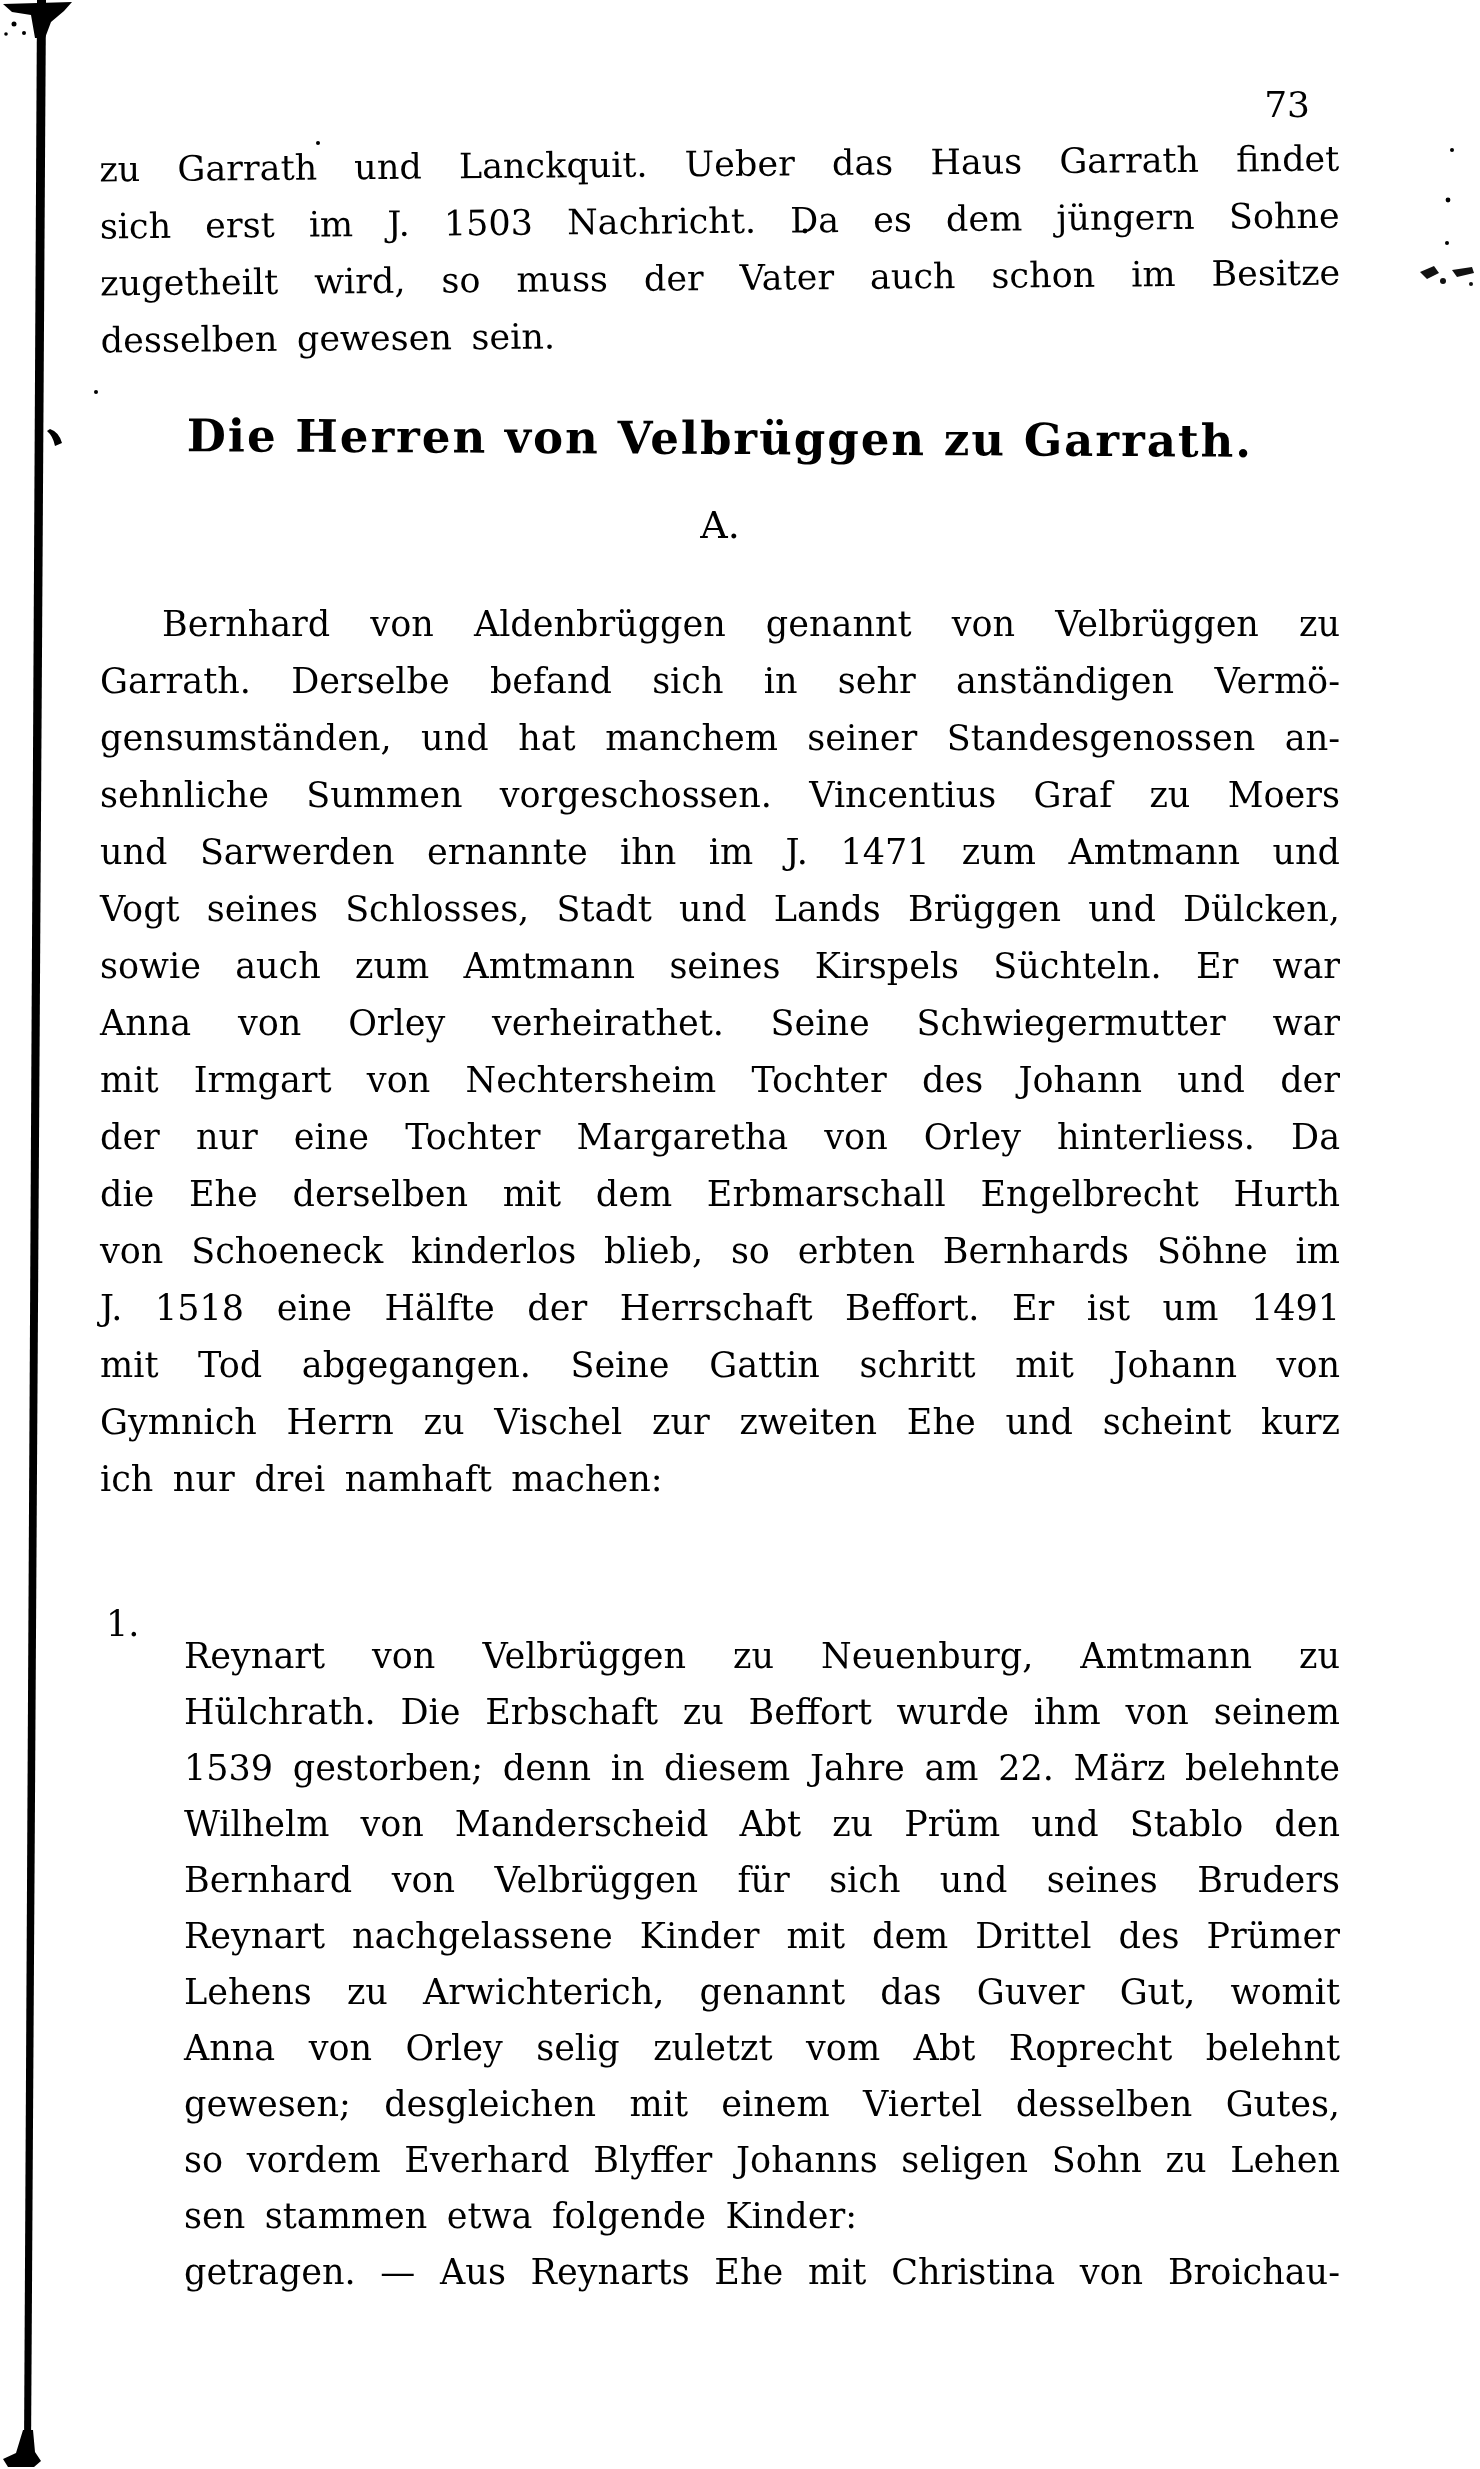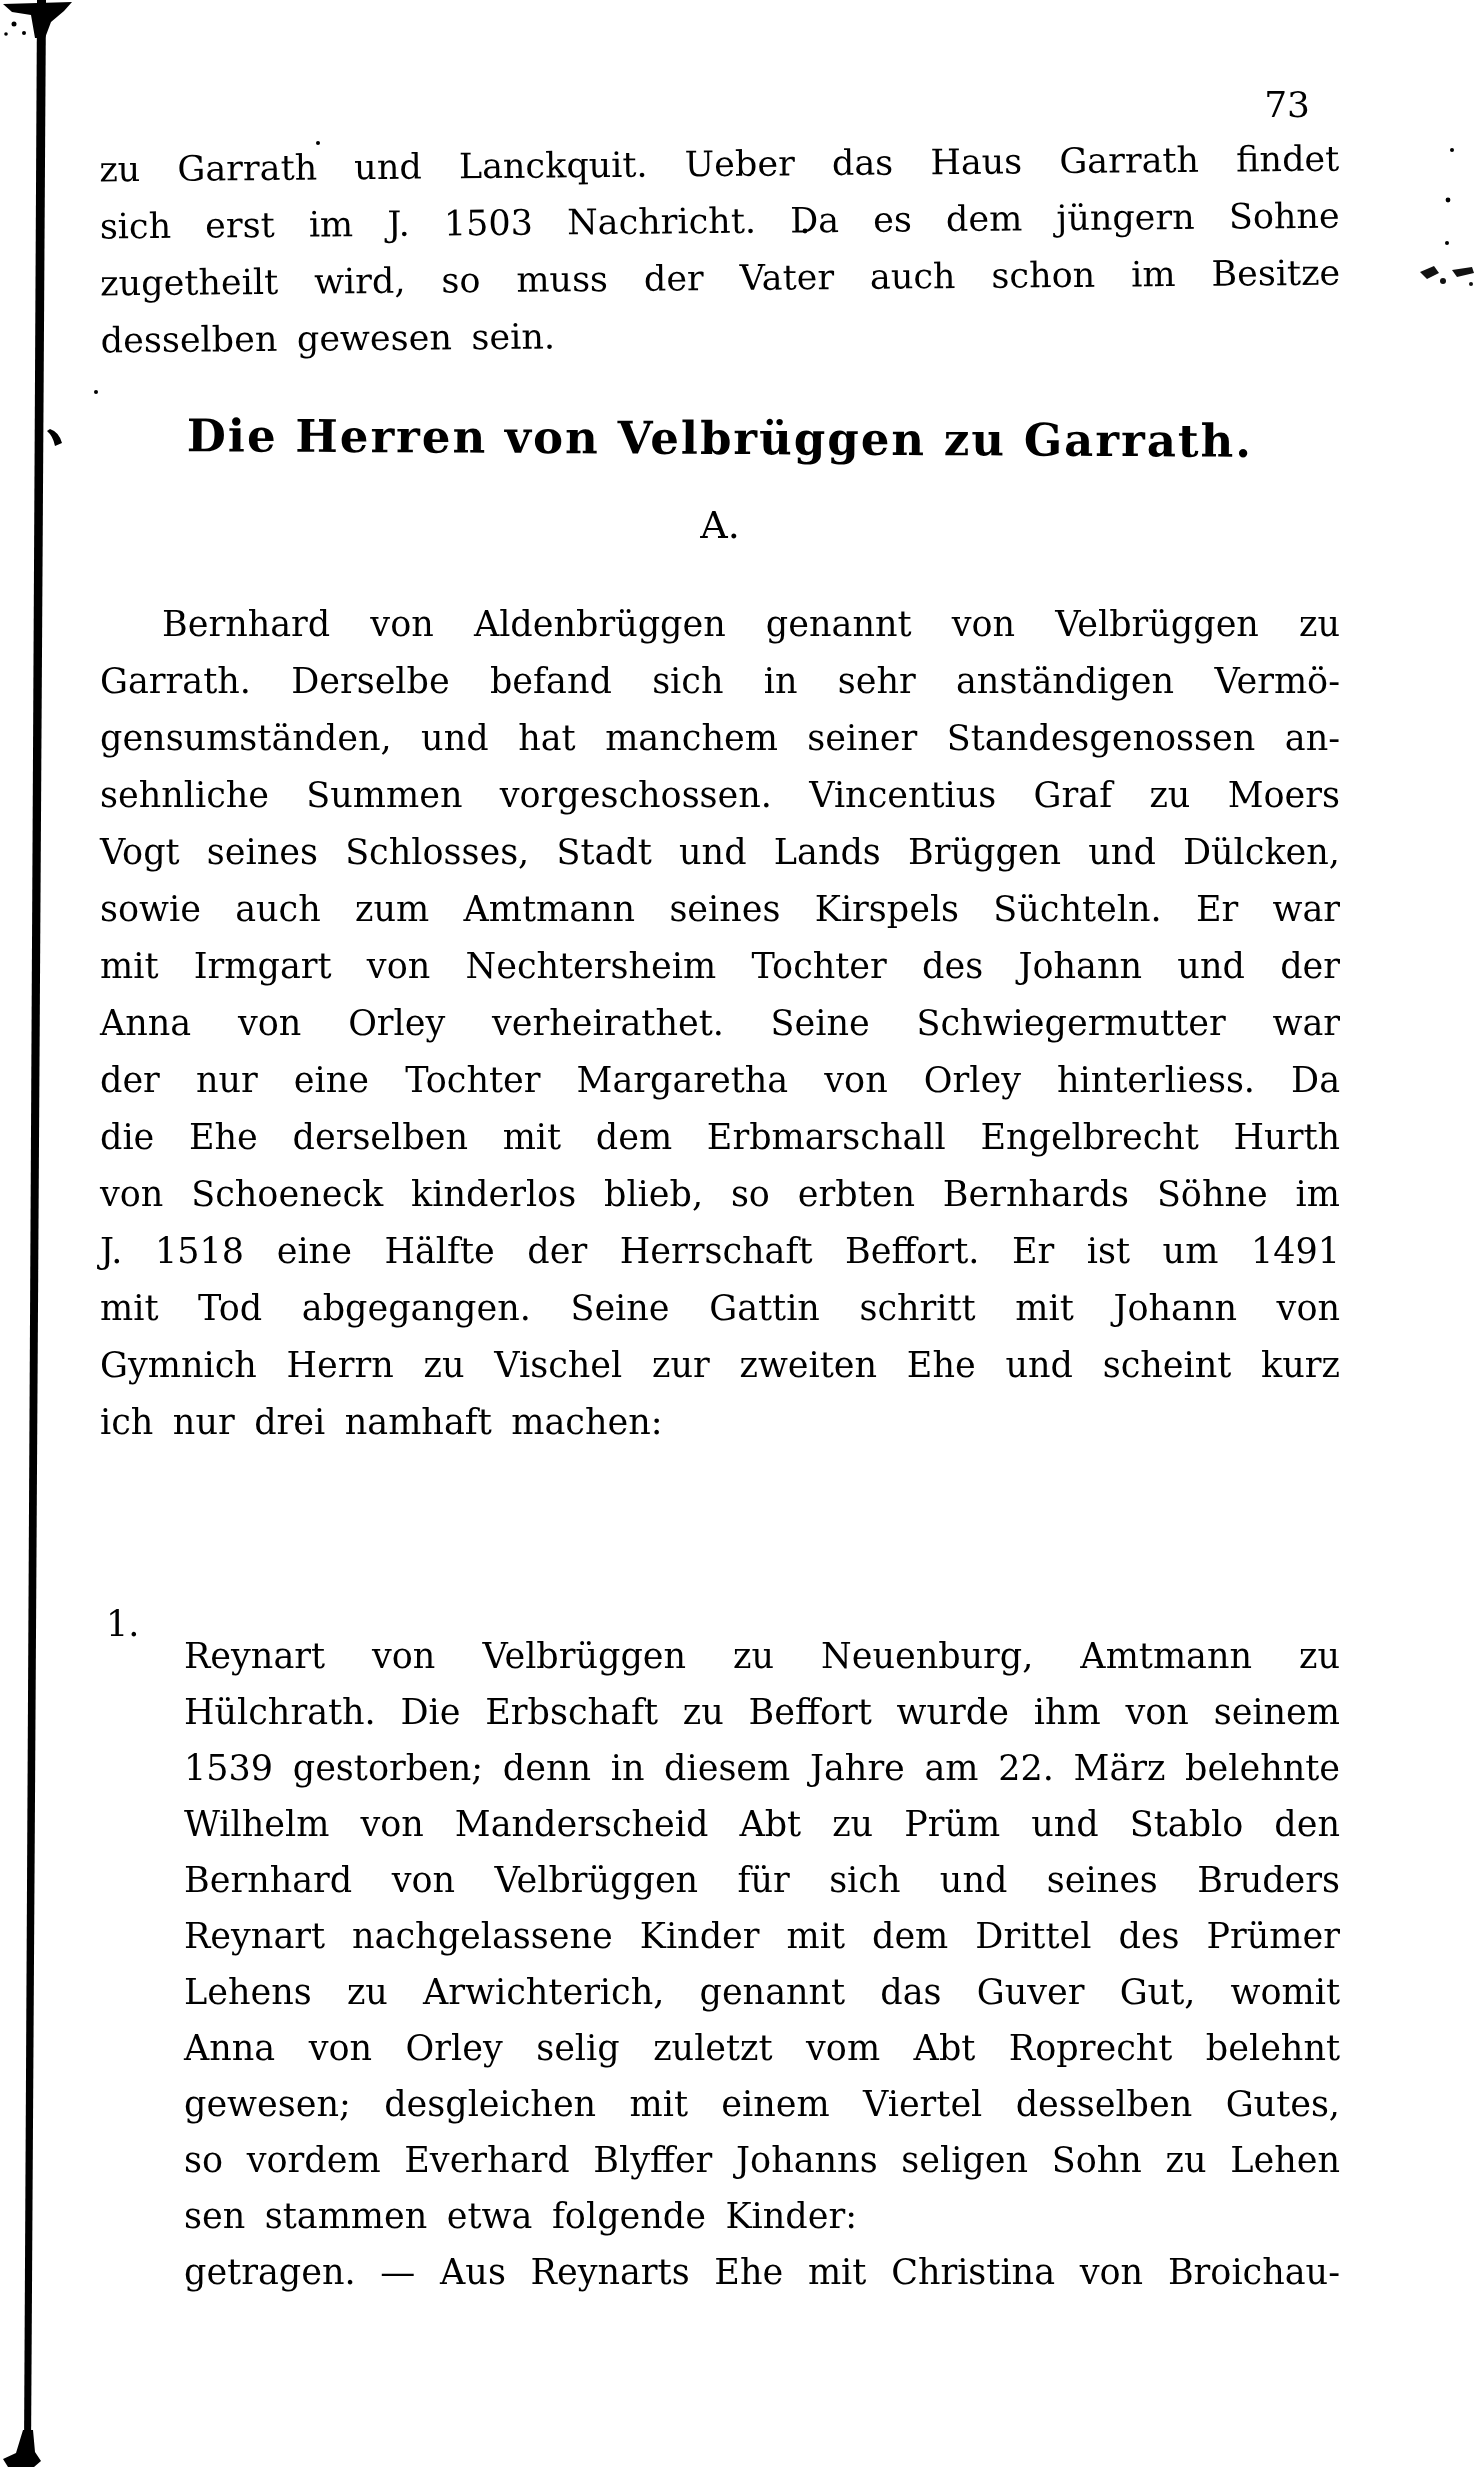--- a/index.html
+++ b/index.html
@@ -74,24 +74,25 @@
 
   <div class="abs col heading" style="top:408px;">Die Herren von Velbrüggen zu Garrath.</div>
 
   <div class="abs col alabel" style="top:502px;">A.</div>
 
   <div class="abs col" style="top:548px;">
     <div class="jline indent1">Bernhard von Aldenbrüggen genannt von Velbrüggen zu</div>
     <div class="jline">Garrath. Derselbe befand sich in sehr anständigen Vermö-</div>
     <div class="jline">gensumständen, und hat manchem seiner Standesgenossen an-</div>
     <div class="jline">sehnliche Summen vorgeschossen. Vincentius Graf zu Moers</div>
+    <div class="jline">und Sarwerden ernannte ihn im J. 1471 zum Amtmann und</div>
     <div class="jline">Vogt seines Schlosses, Stadt und Lands Brüggen und Dülcken,</div>
     <div class="jline">sowie auch zum Amtmann seines Kirspels Süchteln. Er war</div>
+    <div class="jline">Anna von Orley verheirathet. Seine Schwiegermutter war</div>
     <div class="jline">mit Irmgart von Nechtersheim Tochter des Johann und der</div>
-    <div class="jline">Anna von Orley verheirathet. Seine Schwiegermutter war</div>
     <div class="jline">der nur eine Tochter Margaretha von Orley hinterliess. Da</div>
     <div class="jline">die Ehe derselben mit dem Erbmarschall Engelbrecht Hurth</div>
     <div class="jline">von Schoeneck kinderlos blieb, so erbten Bernhards Söhne im</div>
     <div class="jline">J. 1518 eine Hälfte der Herrschaft Beffort. Er ist um 1491</div>
     <div class="jline">mit Tod abgegangen. Seine Gattin schritt mit Johann von</div>
     <div class="jline">Gymnich Herrn zu Vischel zur zweiten Ehe und scheint kurz</div>
     <div class="jline lastline">ich nur drei namhaft machen:</div>
   </div>
 
   <div class="abs col listitem" style="top:1596px;">

